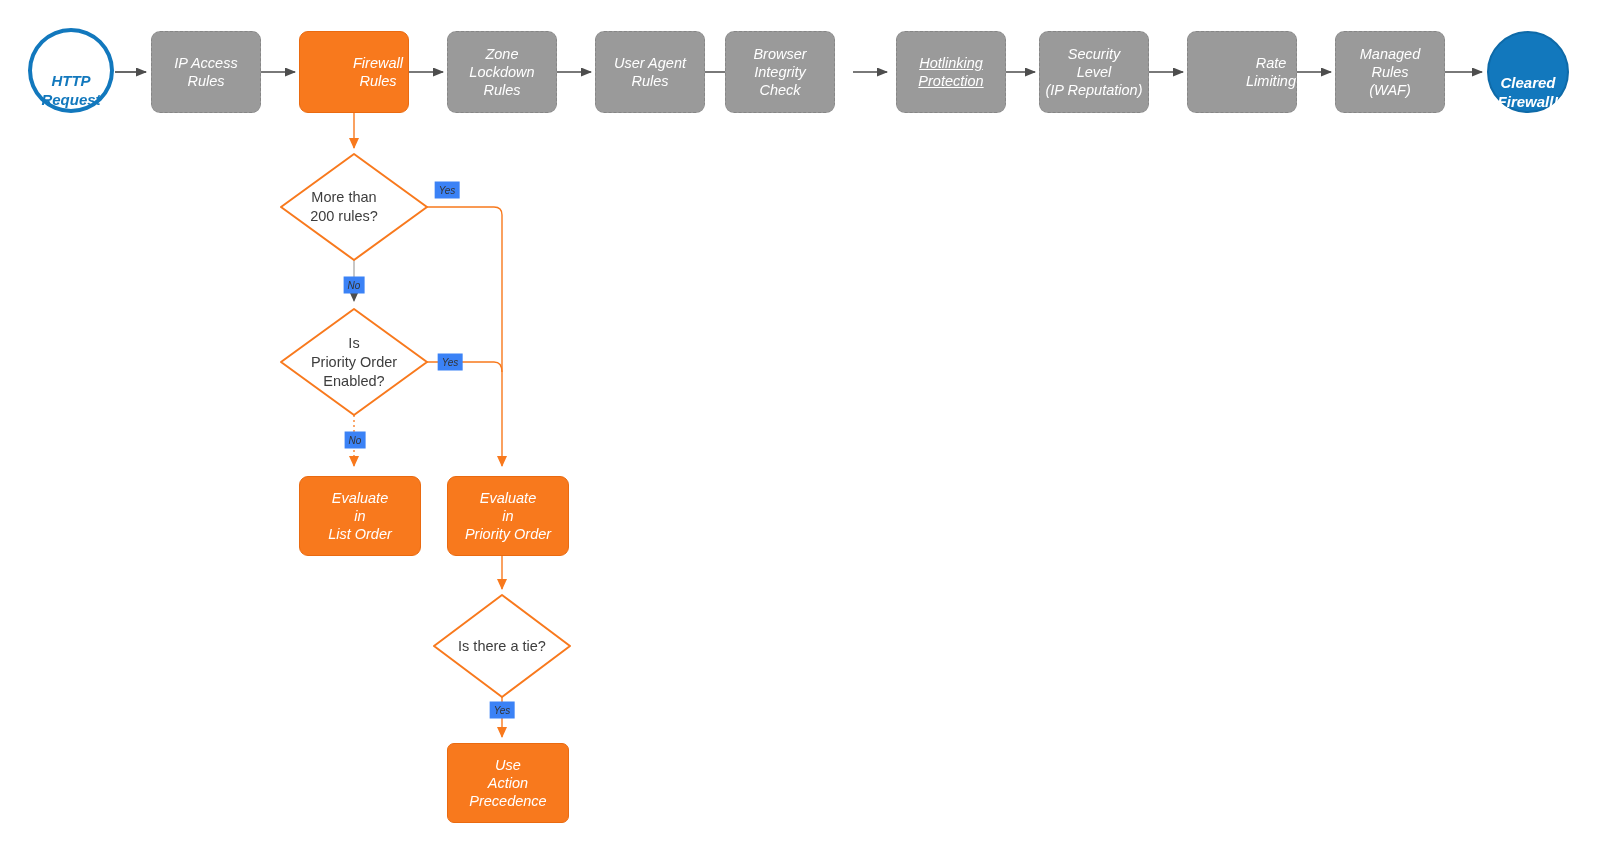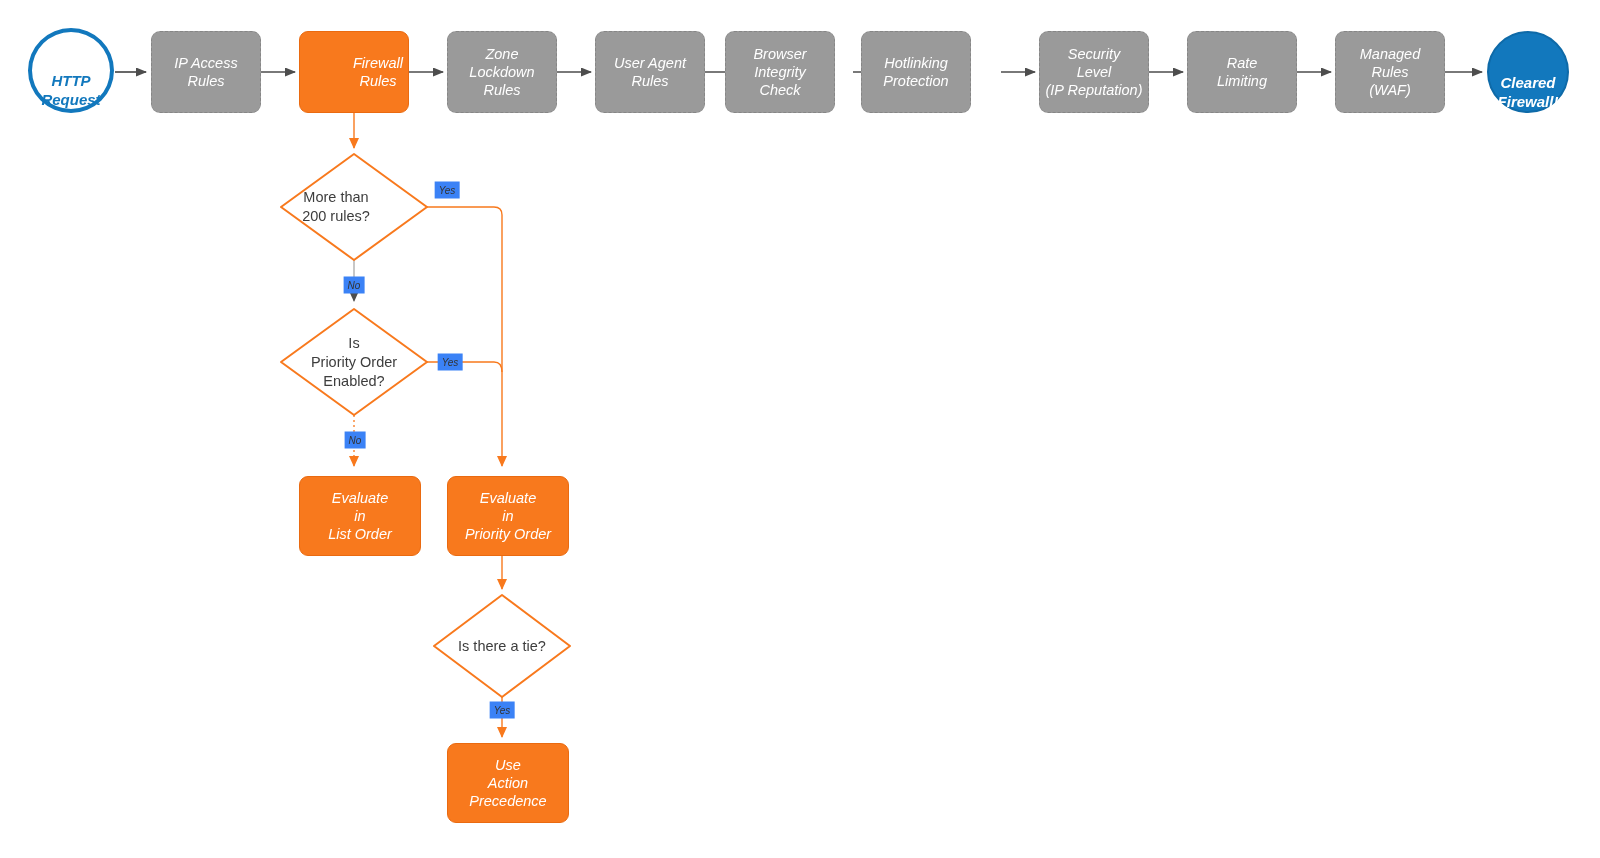--- a/index.html
+++ b/index.html
@@ -32,30 +32,30 @@
   }
   .circle.start{
     left:28px;top:28px;width:86px;height:85px;background:#ffffff;
     border:4px solid var(--blue);color:var(--blue);align-items:flex-end;
   }
   .circle.end{
     left:1487px;top:31px;width:82px;height:82px;background:var(--blue);
     color:var(--white);border:2px solid #0e6aa8;align-items:flex-end;
   }
   .s1{left:151px;} .s2{left:299px;} .s3{left:447px;} .s4{left:595px;} .s5{left:725px;}
-  .s6{left:861px;} .s7{left:1039px;} .s8{left:1187px;} .s9{left:1335px;}
+  .s6{left:896px;text-decoration:underline;} .s7{left:1039px;} .s8{left:1187px;justify-content:flex-end;} .s9{left:1335px;}
   .a-list{left:299px;top:476px;}
   .a-priority{left:447px;top:476px;}
-  .a-precedence{left:447px;top:743px;}
+  .a-precedence{left:447px;top:743px;border-radius:7px;}
   .diamond-label{
     position:absolute;text-align:center;white-space:pre-line;
     color:var(--text-dark);font-size:14.5px;line-height:19px;
     transform:translate(-50%,-50%);
   }
-  .dl1{left:336px;top:207px;width:120px;}
+  .dl1{left:344px;top:207px;width:120px;}
   .dl2{left:354px;top:362px;width:130px;}
   .dl3{left:502px;top:646px;width:140px;}
   .edge-label{
     position:absolute;transform:translate(-50%,-50%);
     background:#3b82f6;padding:0 4px;color:#333333;
     font-style:italic;font-size:10px;line-height:17px;
   }
   .el-yes1{left:447px;top:190px;}
   .el-no1{left:354px;top:285px;}
   .el-yes2{left:450px;top:362px;}

